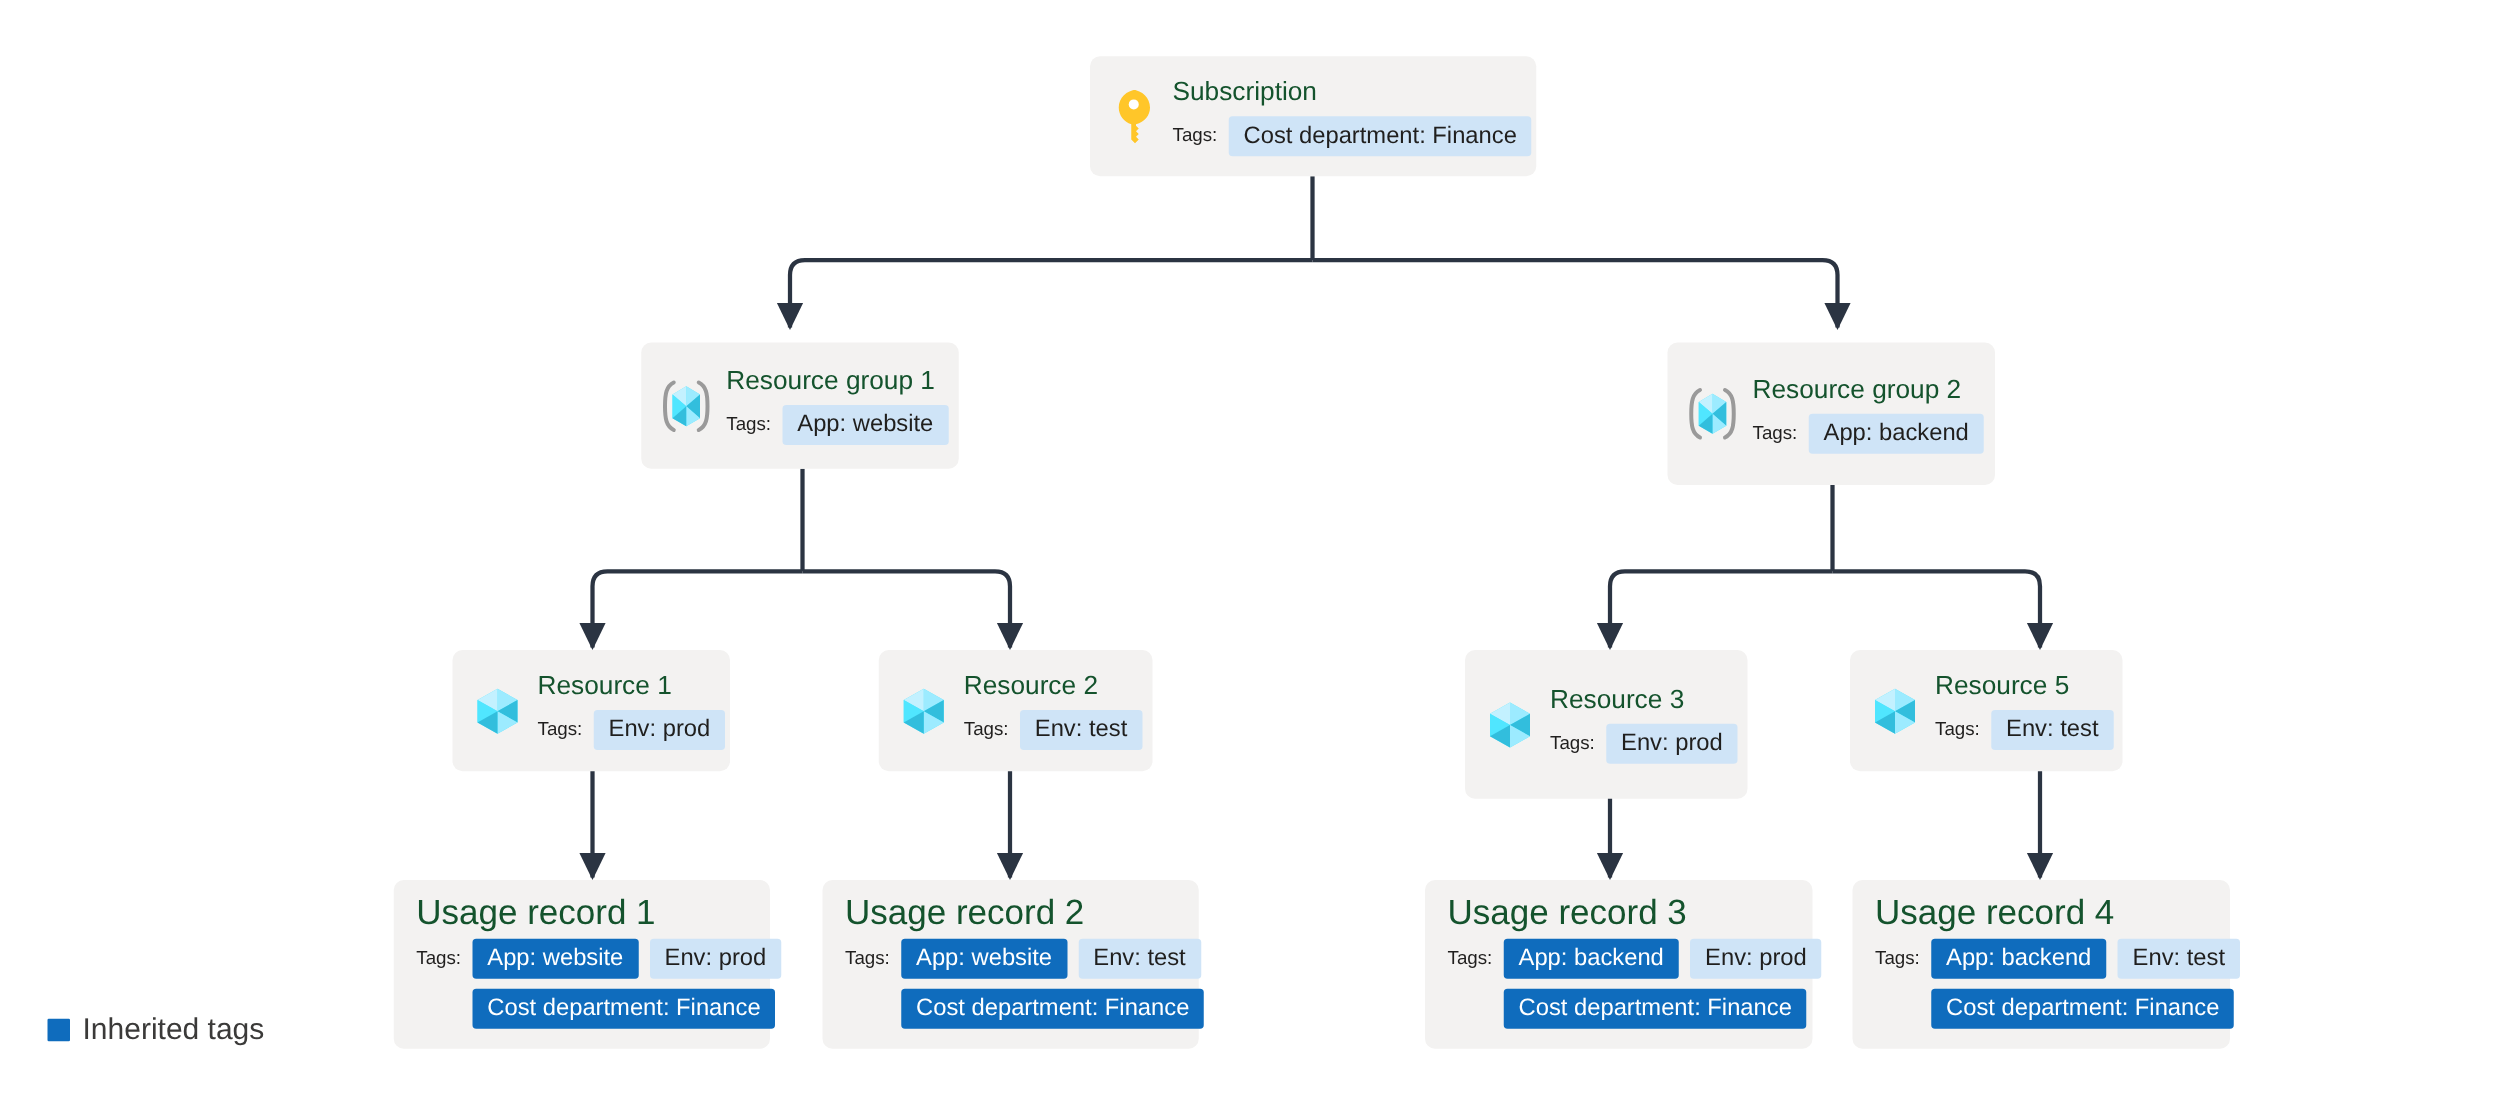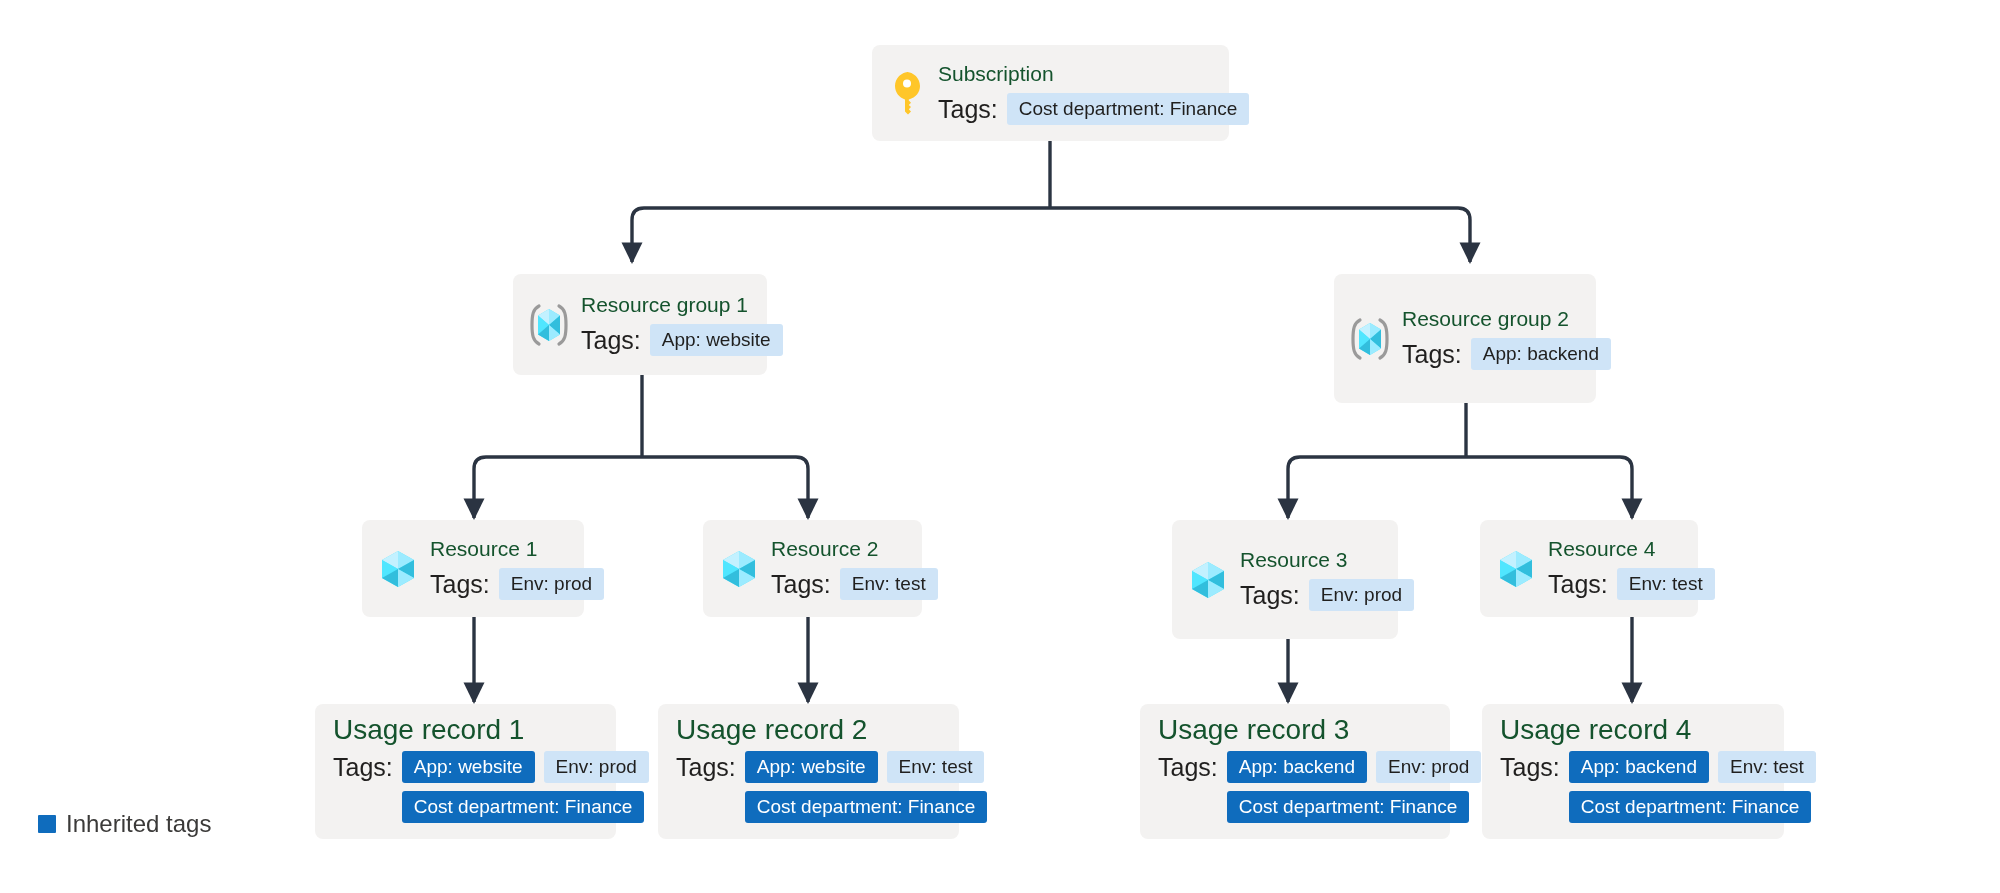--- a/index.html
+++ b/index.html
@@ -74,21 +74,21 @@
   }
 
   .tag-row {
     display: flex;
     align-items: center;
     gap: 9px;
     white-space: nowrap;
   }
 
   .tags-label {
-    font-size: 25px;
+    font-size: 15px;
     line-height: 22px;
     color: #201f1e;
   }
 
   .tag {
     display: inline-block;
     font-size: 19px;
     line-height: 22px;
     padding: 5px 12px;
     border-radius: 3px;
@@ -232,21 +232,21 @@
       <span class="node-body">
         <span class="node-title">Resource group 1</span>
         <span class="tag-row">
           <span class="tags-label">Tags:</span>
           <span class="tag own">App: website</span>
         </span>
       </span>
     </div>
   </div>
 
-  <div class="node" style="left:1334px; top:274px; width:262px; height:129px;">
+  <div class="node" style="left:1334px; top:274px; width:262px; height:114px;">
     <div class="node-inner" style="gap:10px; padding:0 14px;">
       <span class="node-icon">
         <svg width="44" height="48" viewBox="0 0 44 48" xmlns="http://www.w3.org/2000/svg">
           <path d="M12 5 C6 8 5 14 5 24 c0 10 1 16 7 19" fill="none" stroke="#9a9a9a" stroke-width="3.2" stroke-linecap="round"></path>
           <path d="M32 5 C38 8 39 14 39 24 c0 10 -1 16 -7 19" fill="none" stroke="#9a9a9a" stroke-width="3.2" stroke-linecap="round"></path>
           <path d="M22 8 L33 14.5 L33 33.5 L22 40 L11 33.5 L11 14.5 z" fill="#50e6ff"></path>
           <path d="M22 8 L33 14.5 L22 24 z" fill="#9cebff"></path>
           <path d="M11 14.5 L22 24 L22 8 z" fill="#c3f1ff"></path>
           <path d="M22 24 L33 14.5 L33 33.5 z" fill="#32bedd"></path>
           <path d="M11 14.5 L22 24 L11 33.5 z" fill="#50e6ff"></path>
@@ -340,21 +340,21 @@
           <path d="M22 4 L38 13 L38 31 L22 40 L6 31 L6 13 z" fill="#50e6ff"></path>
           <path d="M22 4 L38 13 L22 22 z" fill="#9cebff"></path>
           <path d="M6 13 L22 22 L22 4 z" fill="#c3f1ff"></path>
           <path d="M22 22 L38 13 L38 31 z" fill="#32bedd"></path>
           <path d="M6 13 L22 22 L6 31 z" fill="#50e6ff"></path>
           <path d="M22 22 L38 31 L22 40 z" fill="#9cebff"></path>
           <path d="M6 31 L22 22 L22 40 z" fill="#32bedd"></path>
         </svg>
       </span>
       <span class="node-body">
-        <span class="node-title">Resource 4</span>
+        <span class="node-title">Resource 5</span>
         <span class="tag-row">
           <span class="tags-label">Tags:</span>
           <span class="tag own">Env: test</span>
         </span>
       </span>
     </div>
   </div>
 
   <div class="node usage" style="left:315px; top:704px; width:301px; height:135px;">
     <div class="node-inner">

